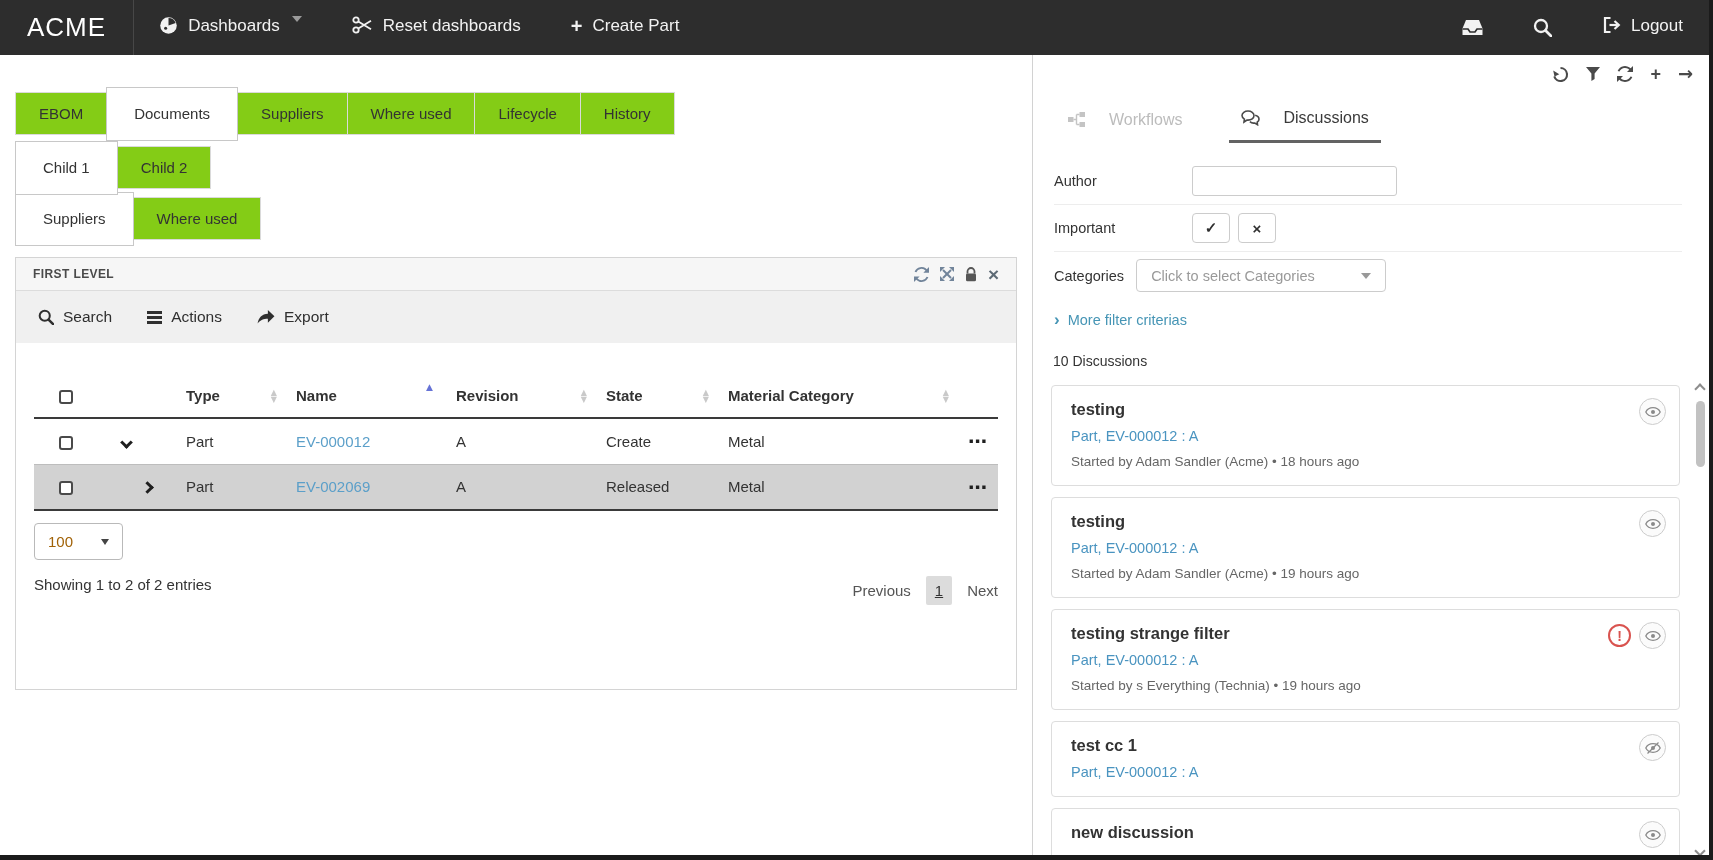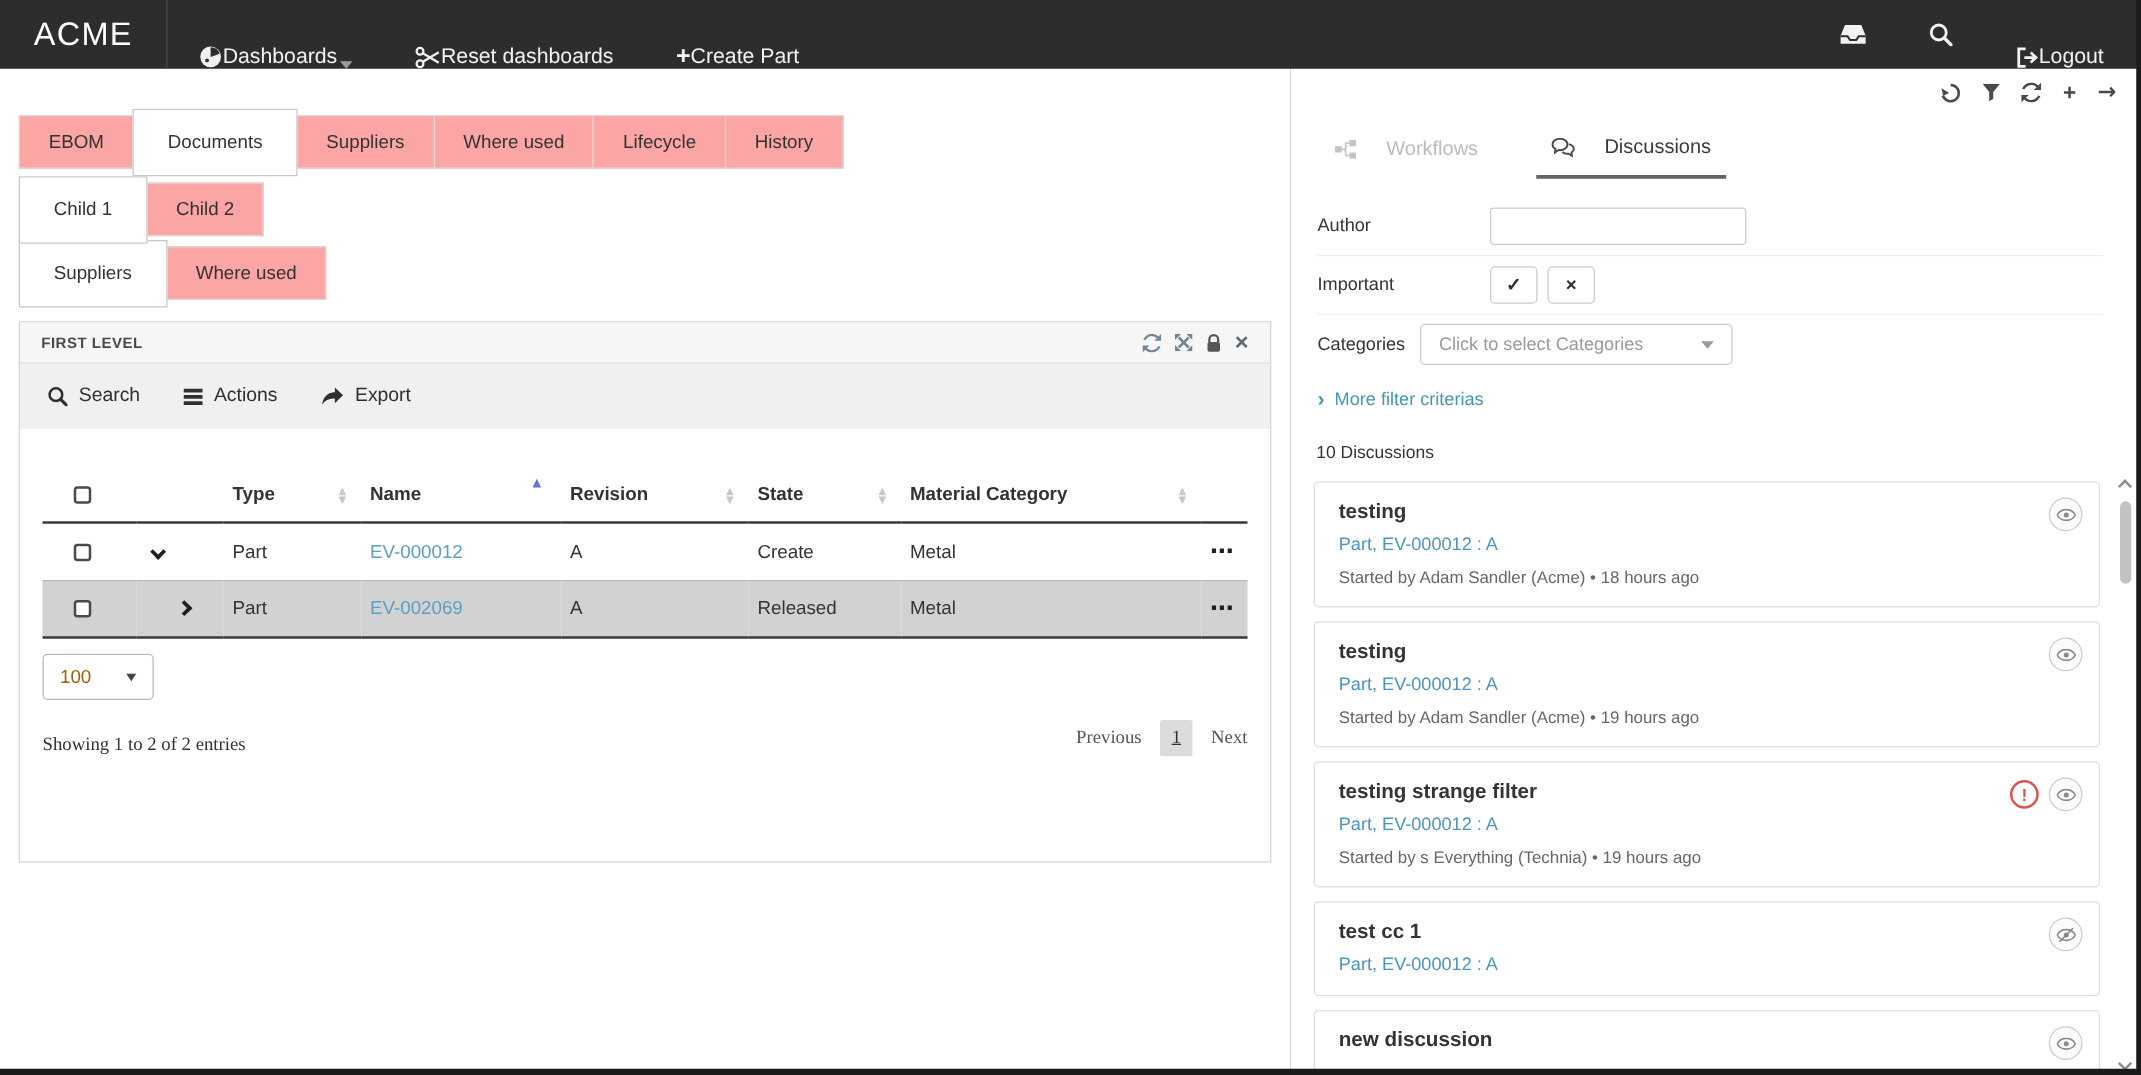--- a/index.html
+++ b/index.html
@@ -3,34 +3,34 @@
 <meta charset="utf-8">
 <style>
   * { margin:0; padding:0; box-sizing:border-box; }
   html,body { width:1713px; height:860px; overflow:hidden; }
   body { font-family:"Liberation Sans", sans-serif; background:#fff; position:relative; color:#333; }
 
   
   .navbar { position:absolute; top:0; left:0; width:100%; height:55px; background:#2d2d2d; display:flex; align-items:center; z-index:20; }
   .brand { color:#fff; font-size:26px; letter-spacing:1px; padding:0 27px; }
   .nav-divider { width:1px; height:55px; background:#474747; }
-  .nav-item { display:flex; align-items:flex-end; color:#f2f2f2; font-size:17px; padding:0 25px; height:55px; cursor:default; }
+  .nav-item { display:flex; align-items:flex-start; gap:10px; color:#f2f2f2; font-size:17px; padding:16px 25px; height:55px; cursor:default; }
   .caret-down { width:0; height:0; border-left:5px solid transparent; border-right:5px solid transparent; border-top:6px solid #9a9a9a; margin-left:2px; }
   .nav-right { margin-left:auto; display:flex; align-items:center; }
   .nav-icon-btn { padding:0 25px; height:55px; display:flex; align-items:center; }
   .plus-glyph { font-size:20px; font-weight:bold; line-height:1; }
 
   
   .content { position:absolute; top:55px; left:0; right:0; bottom:0; display:flex; }
   .left-region { width:1033px; border-right:1px solid #d2d2d2; padding:37px 15px 0 15px; background:#fff; }
   .right-region { flex:1; position:relative; background:#fff; }
 
   
   .tab-row { display:flex; position:relative; z-index:3; }
-  .tab { background:#fca5a5; border:1px solid #dadada; margin-left:-1px; padding:12px 23px; font-size:15px; color:#333; position:relative; }
+  .tab { background:#84cc16; border:1px solid #dadada; margin-left:-1px; padding:12px 23px; font-size:15px; color:#333; position:relative; }
   .tab:first-child { margin-left:0; }
   .tab.active { background:#fff; border-color:#c8c8c8; z-index:4; margin-top:-5px; margin-bottom:-6px; padding:17px 27px 18px; }
   .tab-row.r2 { margin-top:11px; z-index:2; }
   .tab-row.r3 { margin-top:8px; z-index:1; }
 
   
   .panel { margin-top:17px; border:1px solid #d4d4d4; height:433px; background:#fff; }
   .panel-header { height:33px; background:#f6f6f6; border-bottom:1px solid #dcdcdc; display:flex; align-items:center; padding:0 17px; }
   .panel-title { font-size:12px; font-weight:bold; color:#4a4a4a; letter-spacing:.4px; }
   .panel-icons { margin-left:auto; display:flex; align-items:center; gap:11px; }
@@ -54,21 +54,21 @@
   .sort-active { position:absolute; right:16px; top:8px; font-size:9px; color:#6673d6; font-family:"DejaVu Sans",sans-serif; }
   .chev { display:inline-block; width:9px; height:9px; border-right:3px solid #1f1f1f; border-bottom:3px solid #1f1f1f; }
   .chev-down { transform:rotate(45deg); margin-left:6px; margin-top:-3px; }
   .chev-right { transform:rotate(-45deg); margin-left:27px; }
   a.tbl-link { color:#5b9fc9; text-decoration:none; }
   .ellipsis { font-size:19px; font-weight:bold; color:#1f1f1f; letter-spacing:1px; font-family:"DejaVu Sans",sans-serif; }
 
   
   .page-size { margin:12px 0 0 18px; width:89px; height:37px; border:1px solid #b9b9b9; border-radius:4px; display:flex; align-items:center; justify-content:space-between; padding:0 13px; font-size:15px; color:#a16207; background:#fff; }
   .sel-caret { width:0; height:0; border-left:4.5px solid transparent; border-right:4.5px solid transparent; border-top:6px solid #444; }
-  .table-footer { display:flex; align-items:flex-end; margin:16px 18px 0 18px;font-family:Liberation Serif, serif; }
+  .table-footer { display:flex; align-items:flex-start; margin:16px 18px 0 18px; }
   .showing { font-size:15px; color:#333; }
   .pagination { margin-left:auto; display:flex; align-items:center; gap:15px; font-size:15px; color:#555; }
   .page-current { background:#dcdcdc; color:#333; text-decoration:underline; padding:6px 9px; border-radius:2px; }
 
   
   .rp-icons { position:absolute; top:10px; right:20px; display:flex; gap:17px; align-items:center; color:#4a4a4a; }
   .rp-glyph { font-size:18px; font-weight:bold; color:#4a4a4a; line-height:1; }
   .rp-tabs { display:flex; gap:34px; padding-top:54px; margin-left:23px; }
   .rp-tab { display:flex; align-items:center; gap:24px; font-size:16px; padding:0 12px 13px 12px; }
   .rp-tab.inactive { color:#bcbcbc; }

